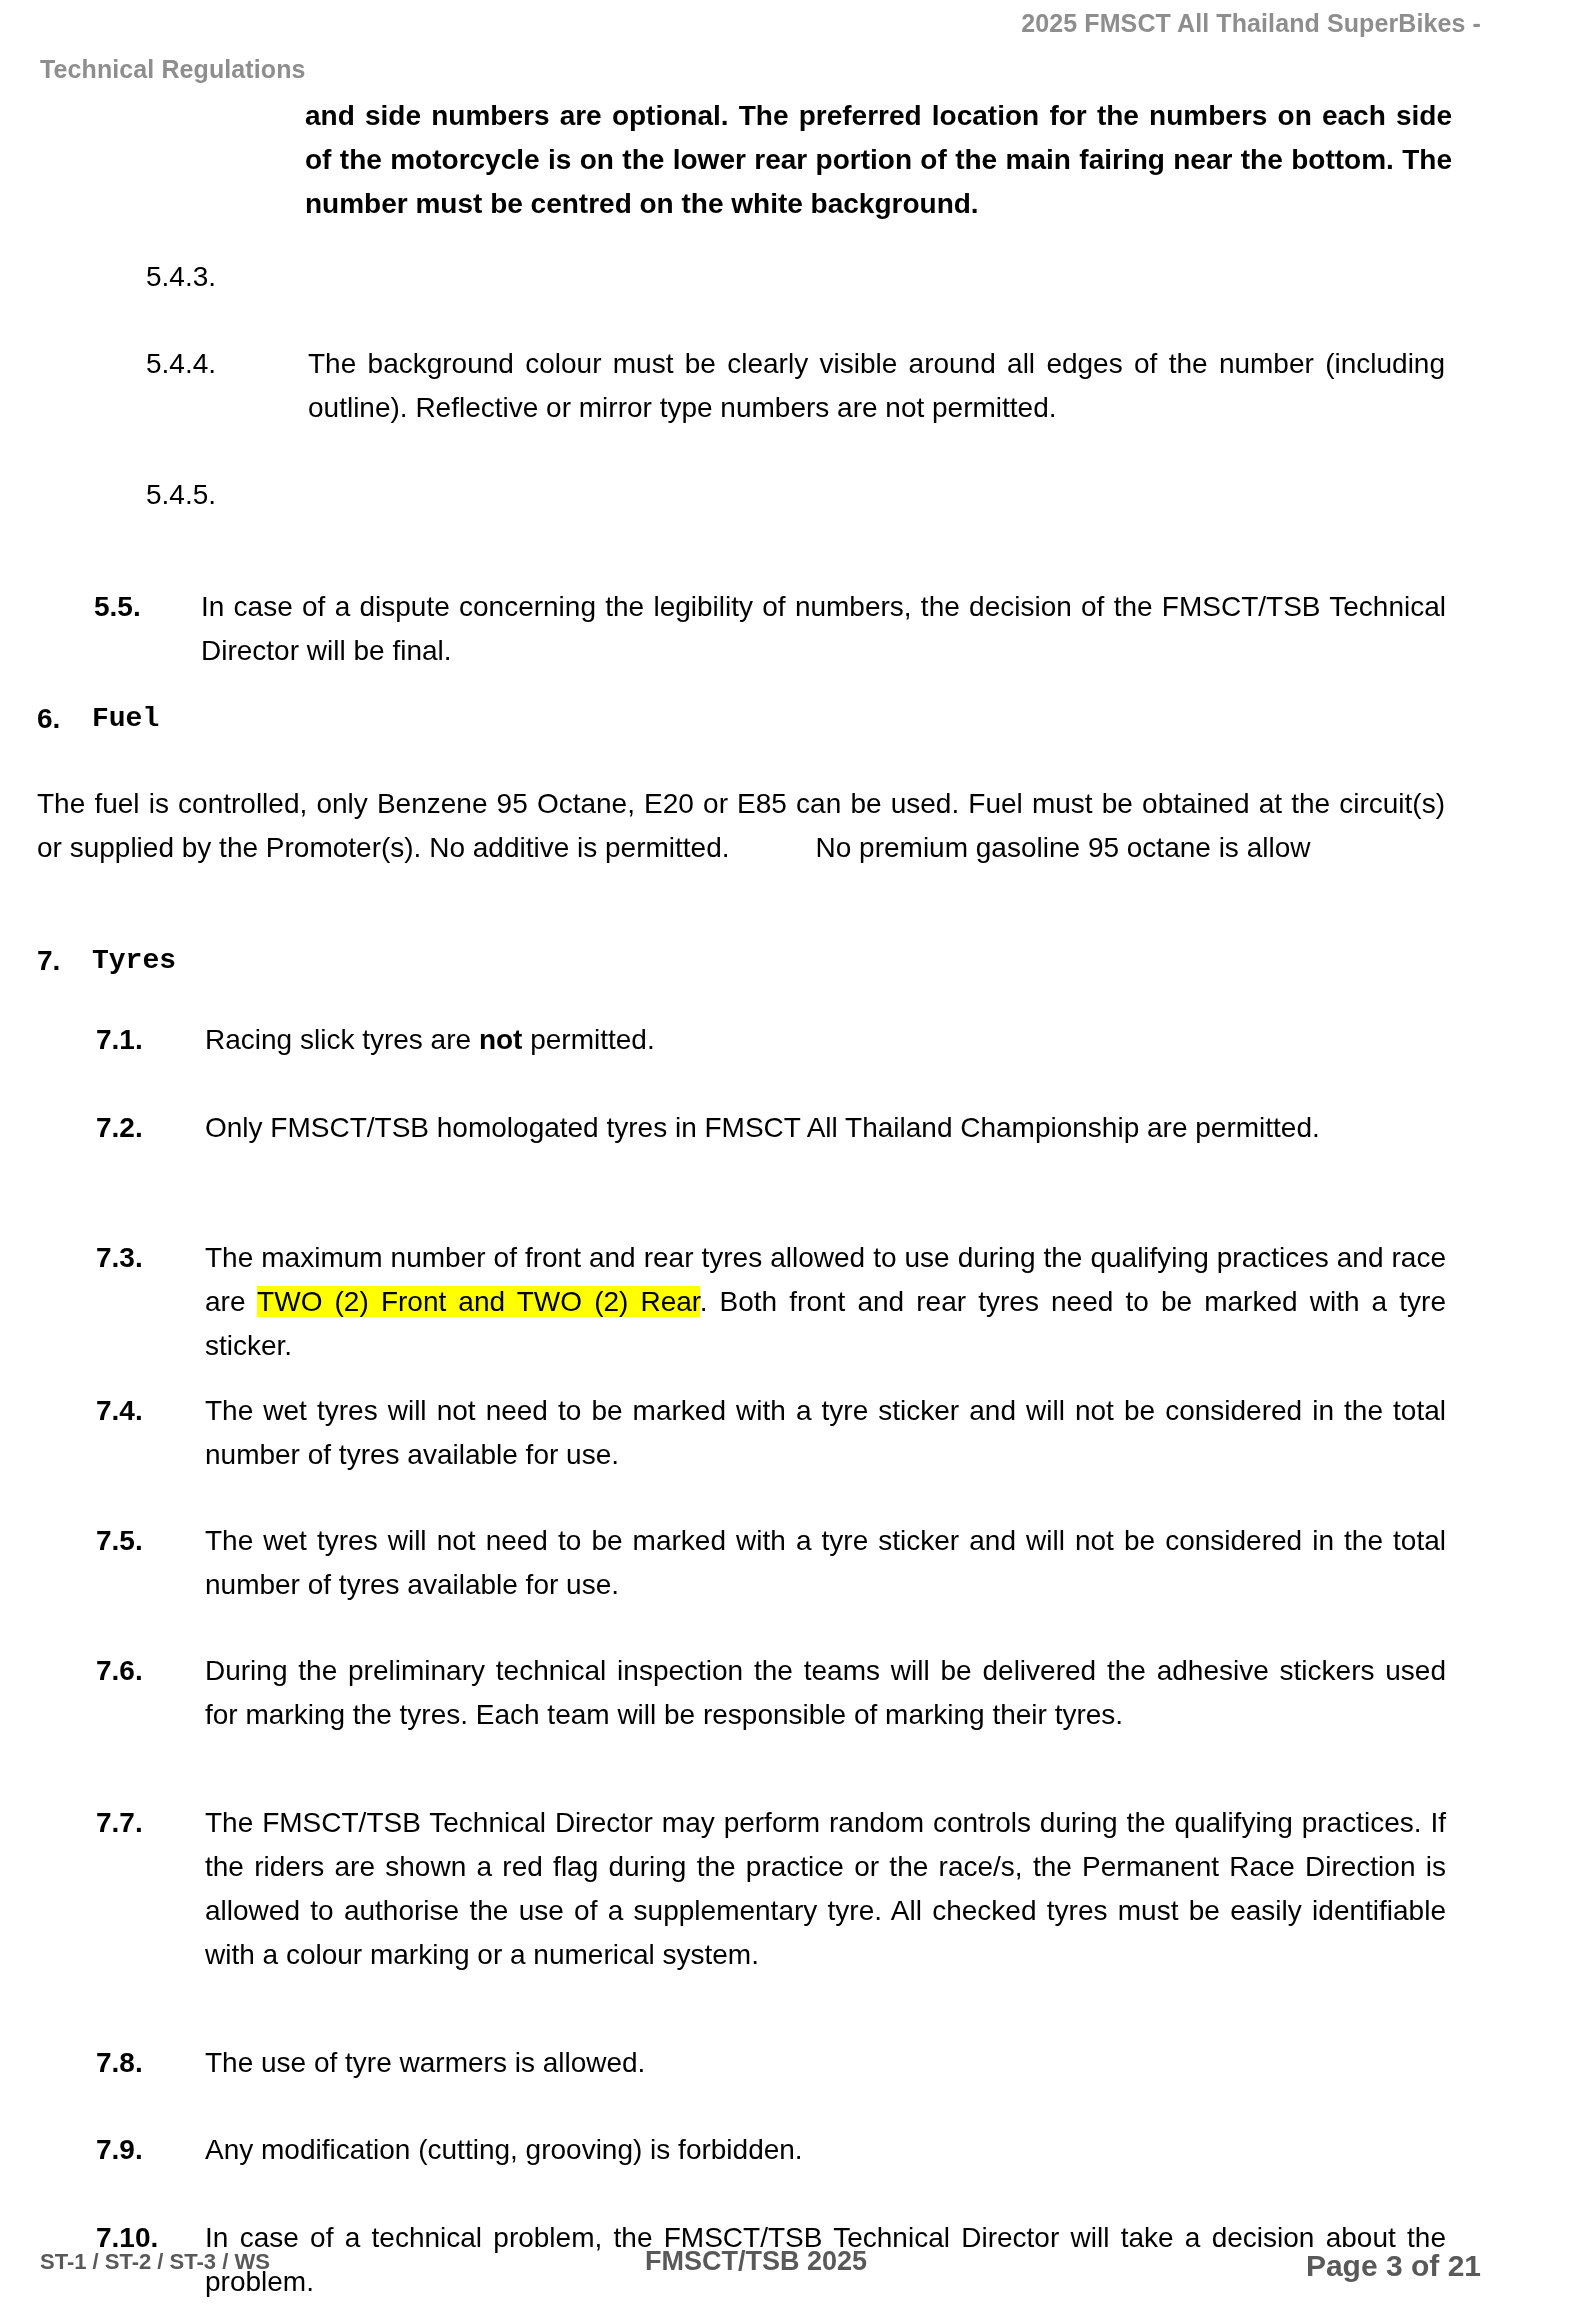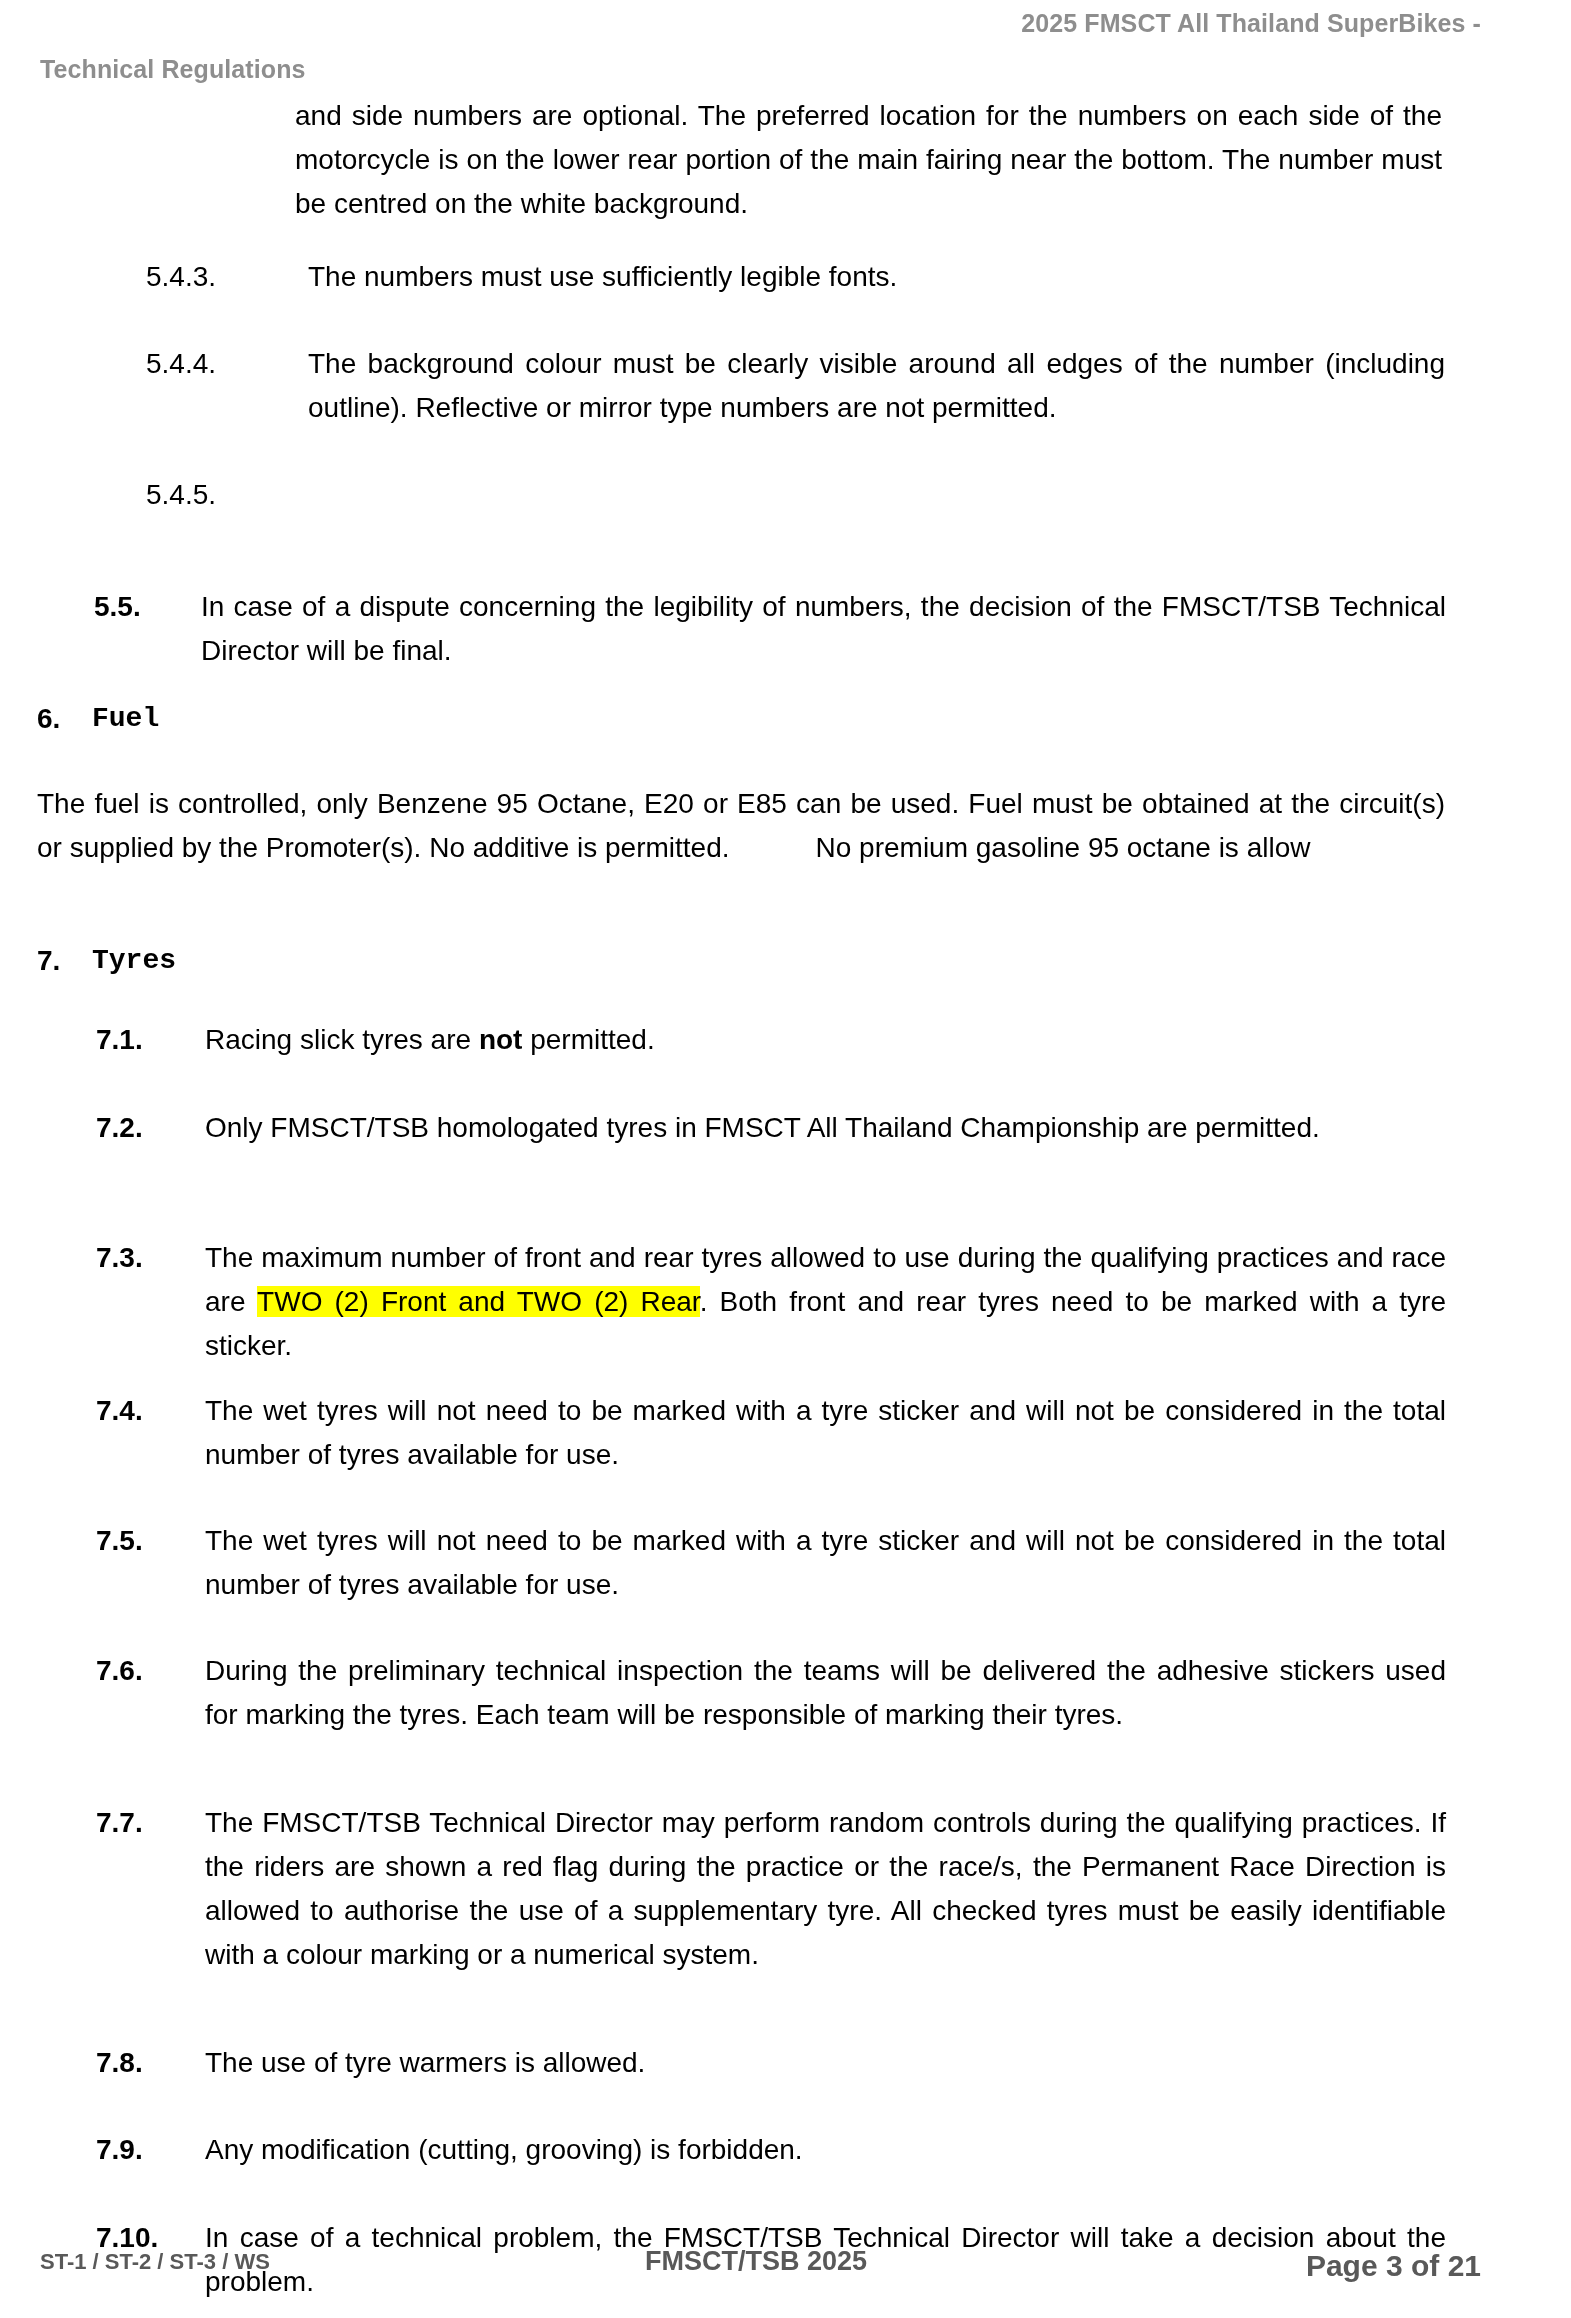--- a/index.html
+++ b/index.html
@@ -155,25 +155,24 @@
 
 <div class="page">
 
   <div class="page-header">
     <div class="header-right">2025 FMSCT All Thailand SuperBikes -</div>
     <div class="header-left">Technical Regulations</div>
   </div>
 
   <div class="content">
 
-    <div class="para" style="left:295px; width:1147px; top:94px;">and side numbers are optional. The preferred location for the numbers on each side of the motorcycle is on the lower rear portion of the main fairing near the bottom. The number must be centred on the white background.</div>
+    <div class="para" style="left:305px; width:1147px; top:94px;font-weight:bold;">and side numbers are optional. The preferred location for the numbers on each side of the motorcycle is on the lower rear portion of the main fairing near the bottom. The number must be centred on the white background.</div>
 
     <div class="item" style="left:146px; width:1299px; top:255px;">
       <span class="num">5.4.3.</span>
-      <span class="txt nojust" style="margin-left:162px; display:block;">The numbers must use sufficiently legible fonts.</span>
     </div>
 
     <div class="item" style="left:146px; width:1299px; top:342px;">
       <span class="num">5.4.4.</span>
       <span class="txt" style="margin-left:162px;">The background colour must be clearly visible around all edges of the number (including outline). Reflective or mirror type numbers are not permitted.</span>
     </div>
 
     <div class="item" style="left:146px; width:1299px; top:473px;">
       <span class="num">5.4.5.</span>
     </div>

